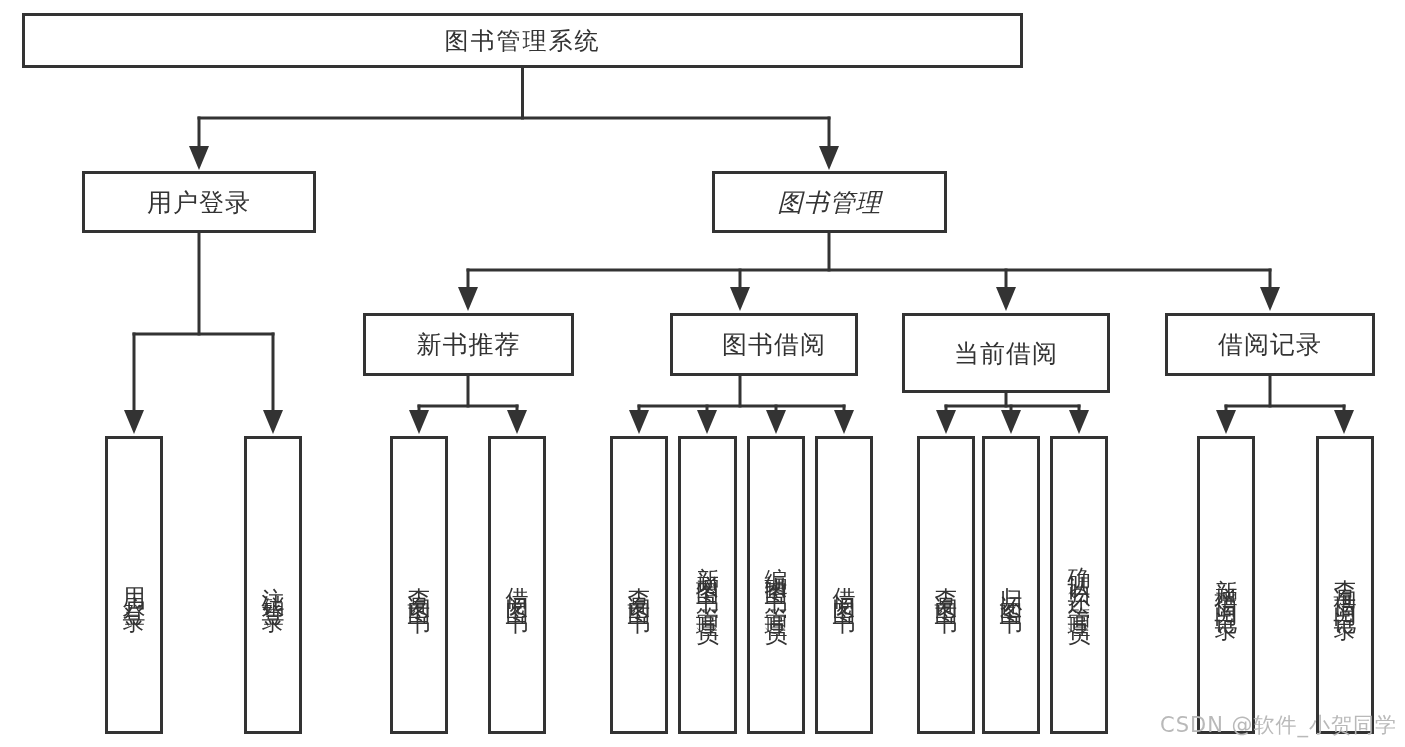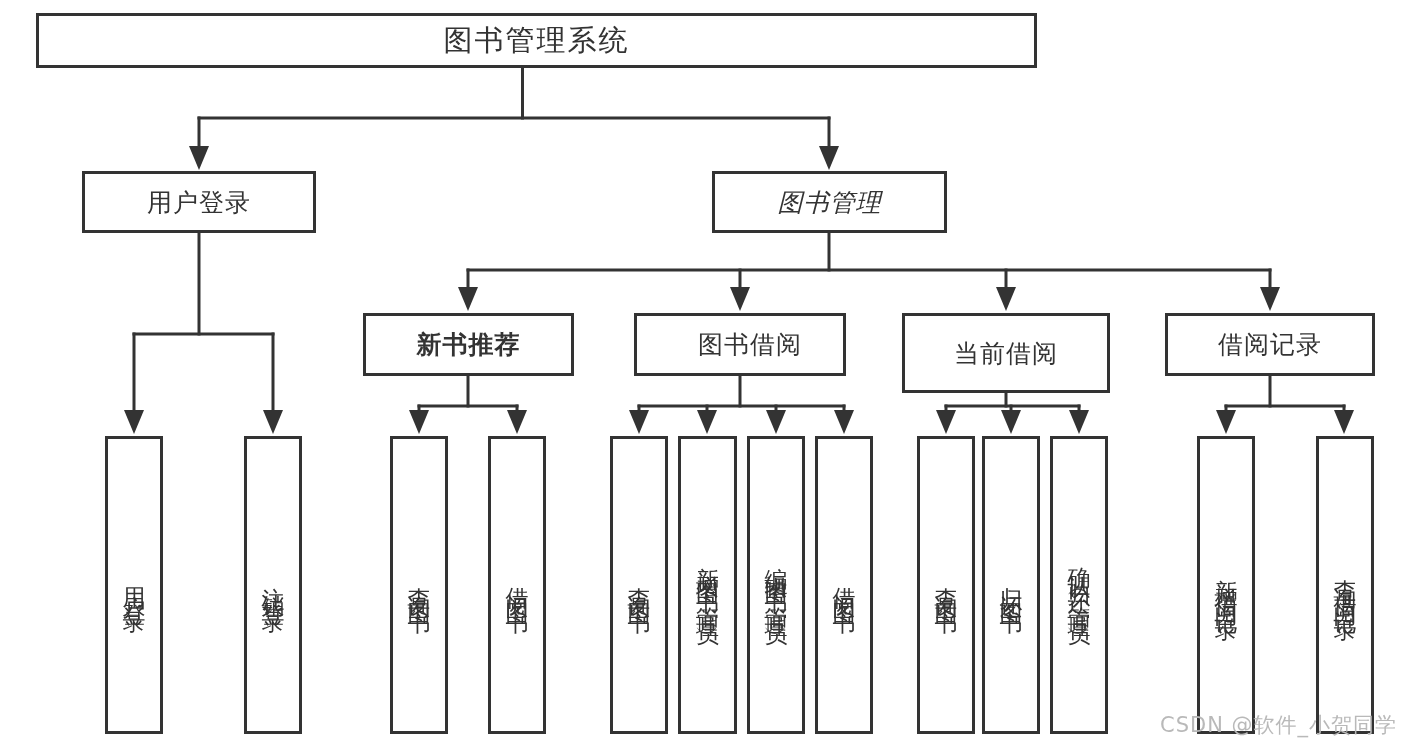--- a/index.html
+++ b/index.html
@@ -7,21 +7,21 @@
     position:relative; width:1405px; height:747px; background:#ffffff;
     font-family:"DejaVu Sans", sans-serif; overflow:hidden;
   }
   svg.wires { position:absolute; left:0; top:0; width:1405px; height:747px; z-index:1; }
   .node {
     position:absolute; box-sizing:border-box; background:#ffffff;
     border:3px solid #333333; color:#333333;
     display:flex; align-items:center; justify-content:center;
     z-index:2; text-align:center;
   }
-  .root-node { font-size:29px; letter-spacing:2px;margin-left:14px; }
+  .root-node { font-size:24px; letter-spacing:2px; }
   .h-node { font-size:25px; letter-spacing:1px; }
   .v-node {
     writing-mode:vertical-rl; text-orientation:mixed;
     font-size:23px; letter-spacing:8px; line-height:1;
   }
   .watermark {
     position:absolute; left:1160px; top:711px; width:240px;
     color:#b9b9b9; font-size:21px; letter-spacing:1px; z-index:5;
     white-space:nowrap;
   }
@@ -84,22 +84,22 @@
       <polygon points="1216,410 1236,410 1226,434" fill="#333333"></polygon>
       <line x1="1344" y1="406" x2="1344" y2="416" stroke="#333333" stroke-width="3" stroke-linecap="square"></line>
       <polygon points="1334,410 1354,410 1344,434" fill="#333333"></polygon>
     </svg>
 
   <div class="node root-node" style="left:22px;top:13px;width:1001px;height:55px;">图书管理系统</div>
 
   <div class="node h-node" style="left:82px;top:171px;width:234px;height:62px;">用户登录</div>
   <div class="node h-node" style="left:712px;top:171px;width:235px;height:62px;font-style:italic;">图书管理</div>
 
-  <div class="node h-node" style="left:363px;top:313px;width:211px;height:63px;font-weight:bold;">新书推荐</div>
-  <div class="node h-node" style="left:634px;top:313px;width:212px;height:63px;padding-left:20px;">图书借阅</div>
+  <div class="node h-node" style="left:363px;top:313px;width:211px;height:63px;">新书推荐</div>
+  <div class="node h-node" style="left:670px;top:313px;width:188px;height:63px;padding-left:20px;">图书借阅</div>
   <div class="node h-node" style="left:902px;top:313px;width:208px;height:80px;">当前借阅</div>
   <div class="node h-node" style="left:1165px;top:313px;width:210px;height:63px;">借阅记录</div>
 
   <div class="node v-node" style="left:105px;top:436px;width:58px;height:298px;">用户登录</div>
   <div class="node v-node" style="left:244px;top:436px;width:58px;height:298px;">注销登录</div>
 
   <div class="node v-node" style="left:390px;top:436px;width:58px;height:298px;">查询图书</div>
   <div class="node v-node" style="left:488px;top:436px;width:58px;height:298px;">借阅图书</div>
 
   <div class="node v-node" style="left:610px;top:436px;width:58px;height:298px;">查询图书</div>

